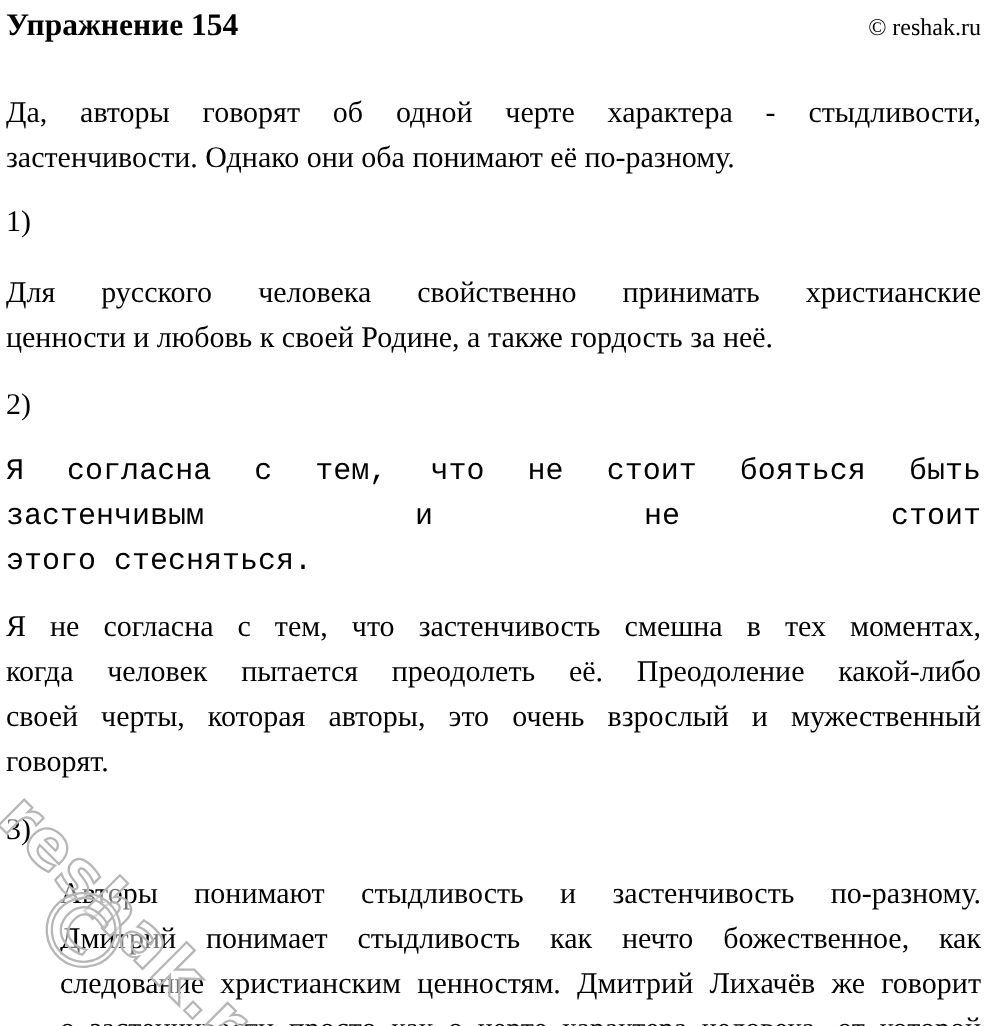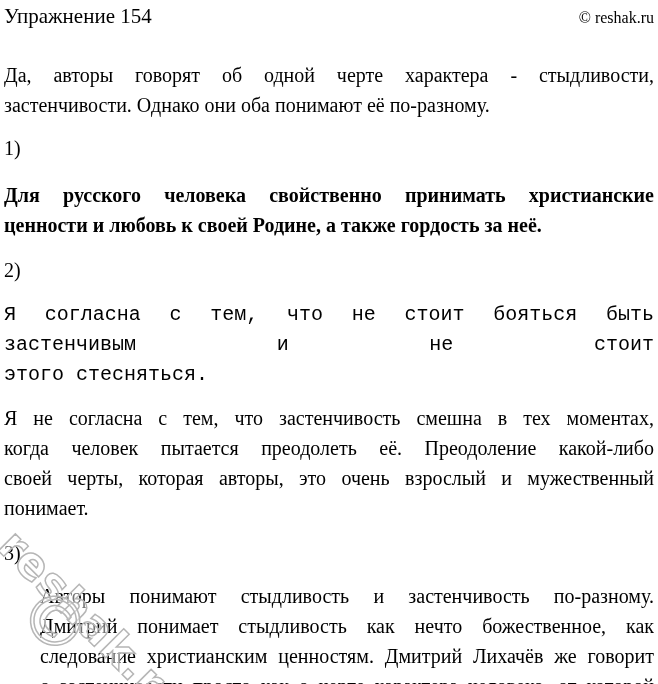--- a/index.html
+++ b/index.html
@@ -13,36 +13,36 @@
     background: #ffffff;
     font-family: "Liberation Serif", "DejaVu Serif", serif;
     color: #000000;
   }
   .hdr {
     display: flex;
     justify-content: space-between;
     align-items: baseline;
     height: 28px;
   }
-  .hdr-title { font-weight: 400; font-size: 21px; line-height: 26px; }
+  .hdr-title { font-weight: 700; font-size: 21px; line-height: 26px; }
   .hdr-copy  { font-size: 16px; line-height: 26px; }
 
   .para { margin: 0; }
   .ln {
     display: block;
     font-size: 20px;
     line-height: 30px;
     white-space: normal;
   }
   .j { text-align: justify; text-align-last: justify; text-justify: inter-word; }
   .num { font-size: 20px; line-height: 30px; }
 
   .m-intro { margin-top: 29px; }
   .m-n1    { margin-top: 13px; }
-  .m-p2    { margin-top: 17px; font-weight: bold; }
+  .m-p2    { margin-top: 17px; }
   .m-n2    { margin-top: 15px; }
   .m-p3    { margin-top: 15px; font-family: Liberation Mono, monospace; }
   .m-p4    { margin-top: 13px; }
   .m-n3    { margin-top: 15px; }
   .m-p5    { margin-top: 13px; margin-left: 36px; }
 
   .wm {
     position: absolute;
     left: 0; top: 0;
     width: 100%; height: 100%;
@@ -102,21 +102,21 @@
 
   <div class="para m-p3">
     <span class="ln j">Я согласна с тем, что не стоит бояться быть застенчивым и не стоит</span>
     <span class="ln">этого стесняться.</span>
   </div>
 
   <div class="para m-p4">
     <span class="ln j">Я не согласна с тем, что застенчивость смешна в тех моментах,</span>
     <span class="ln j">когда человек пытается преодолеть её. Преодоление какой-либо</span>
     <span class="ln j">своей черты, которая авторы, это очень взрослый и мужественный</span>
-    <span class="ln">понимает.</span>
+    <span class="ln">говорят.</span>
   </div>
 
   <div class="num m-n3">3)</div>
 
   <div class="para m-p5">
     <span class="ln j">Авторы понимают стыдливость и застенчивость по-разному.</span>
     <span class="ln j">Дмитрий понимает стыдливость как нечто божественное, как</span>
     <span class="ln j">следование христианским ценностям. Дмитрий Лихачёв же говорит</span>
     <span class="ln j">о застенчивости просто как о черте характера человека, от которой</span>
     <span class="ln">не стоит страдать и которую стоит принять в себе.</span>

